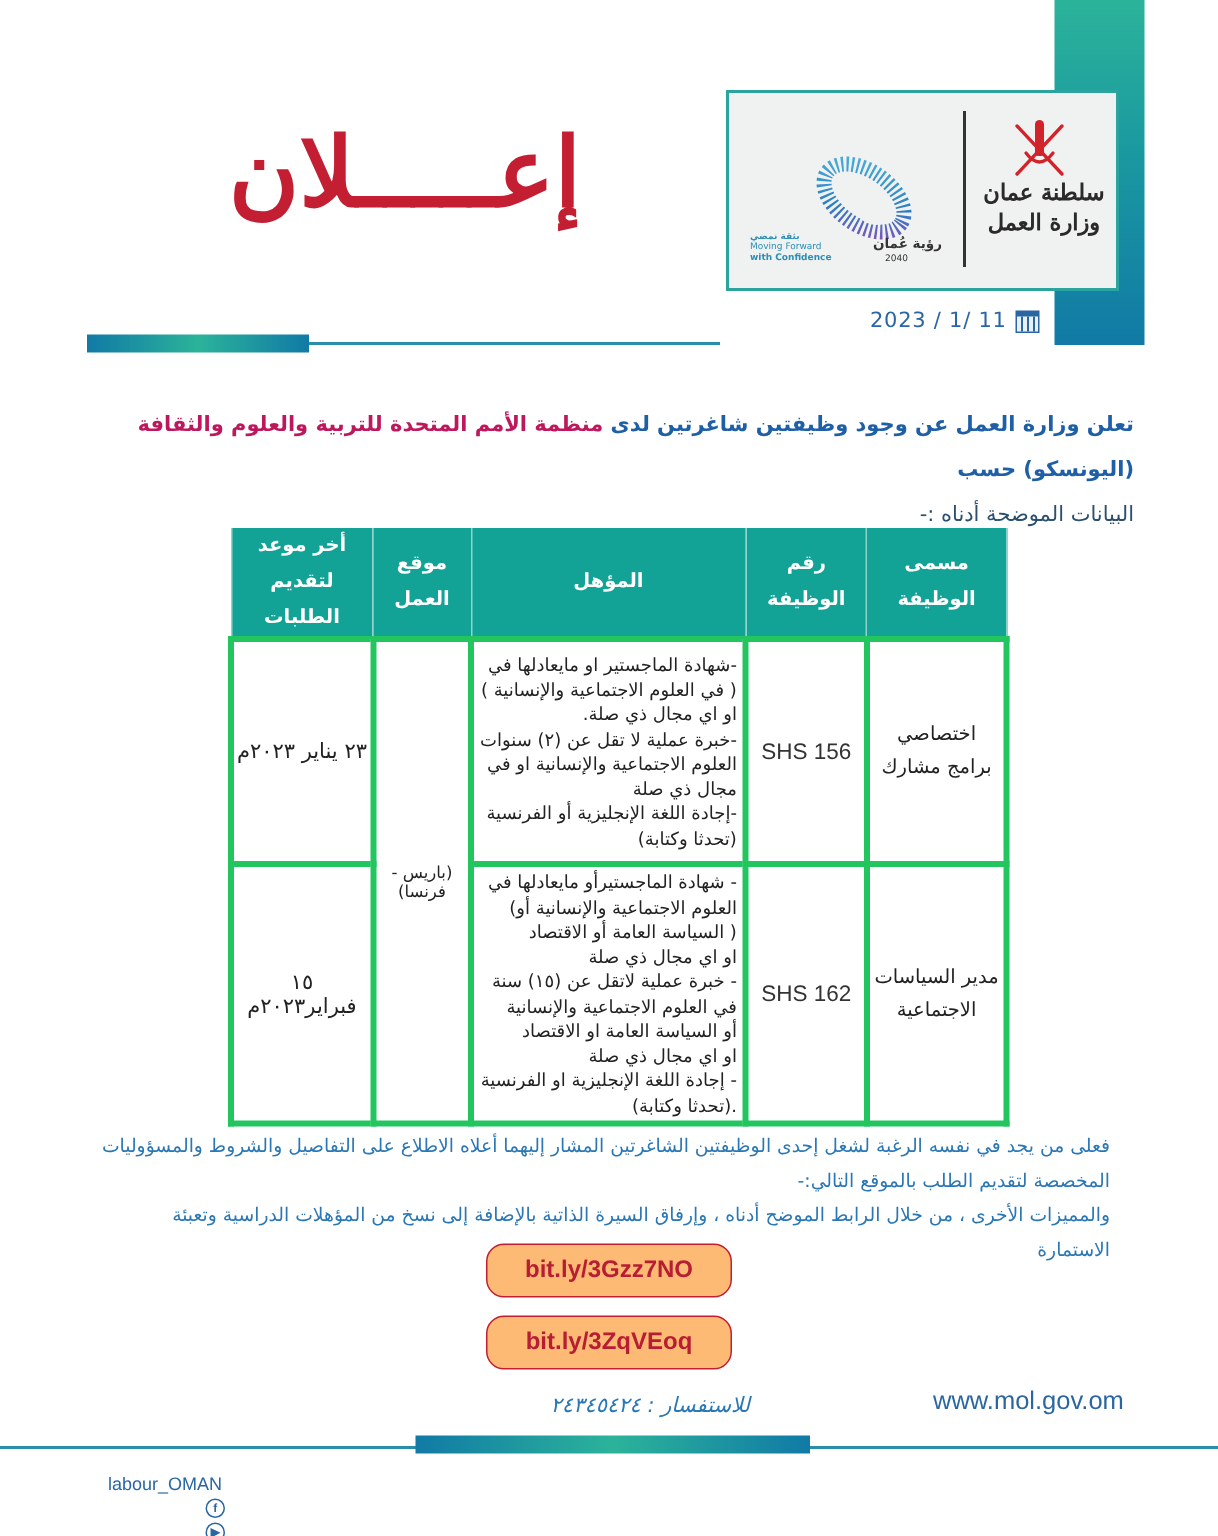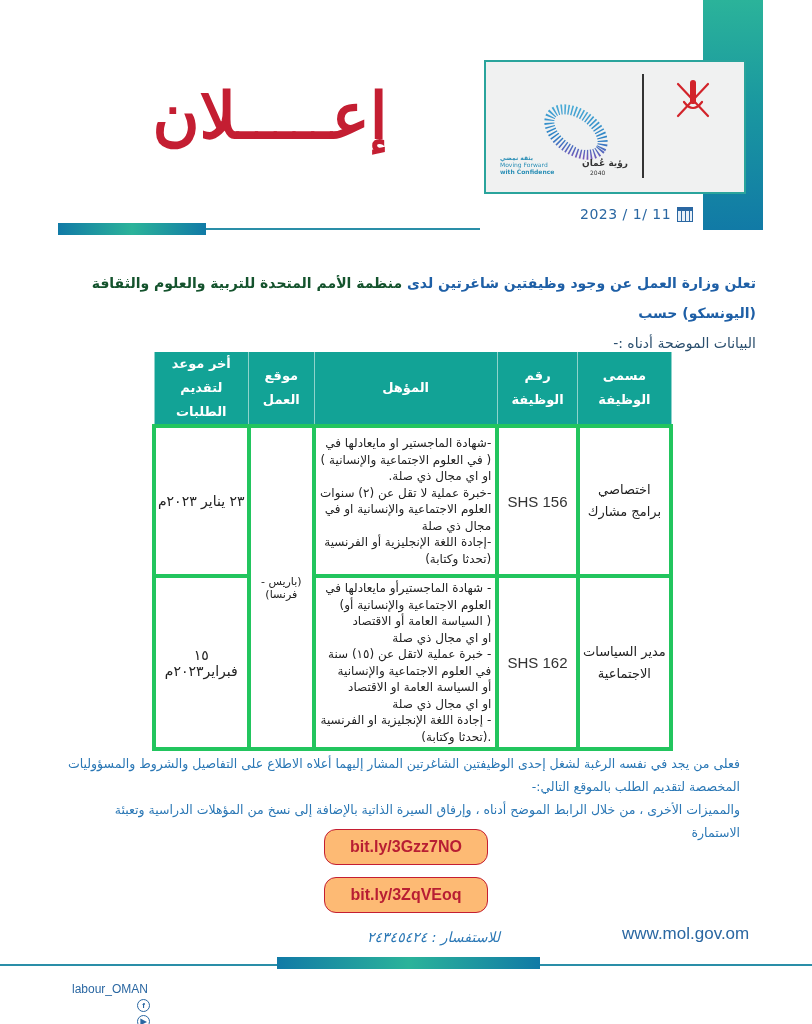--- a/index.html
+++ b/index.html
@@ -34,21 +34,21 @@
 
   
   .rule-thick { position: absolute; left: 58px; top: 223px; width: 148px; height: 12px;
     background: linear-gradient(90deg, #117aa6, #2bb39a 50%, #117aa6); }
   .rule-thin { position: absolute; left: 206px; top: 228px; width: 274px; height: 2px; background: #2a8ea8; }
 
   
   .intro { position: absolute; left: 62px; top: 268px; width: 694px; direction: rtl; text-align: right;
     font-size: 14px; line-height: 30px; font-weight: bold; }
   .intro .blue { color: #1e5fa6; }
-  .intro .red { color: #14532d; }
+  .intro .red { color: #be185d; }
   .intro .dark { color: #2b4f6e; font-weight: normal; }
 
   
   .jobs-table { position: absolute; left: 152px; top: 352px; width: 521px; border-collapse: collapse; direction: rtl; }
   .jobs-table th { background: #12a396; color: #fff; font-weight: bold; font-size: 13px; height: 60px;
     border-left: 1px solid #8fd3cb; border-right: 1px solid #8fd3cb; line-height: 24px; }
   .jobs-table td { border: 4px solid #22c55e; text-align: center; vertical-align: middle; font-size: 12px; color: #222; }
   .col-title { width: 108px; } .col-num { width: 92px; } .col-qual { width: 142px; } .col-loc { width: 77px; } .col-dead { width: 102px; }
   .qual { text-align: right !important; font-size: 9.5px; line-height: 16.5px; padding: 2px 4px; color: #333; }
   .qual div { white-space: nowrap; }
@@ -111,20 +111,24 @@
   <div class="logo-divider"></div>
   <svg class="emblem" viewBox="0 0 42 42">
     <g stroke="#d2232a" stroke-width="2.2" fill="none" stroke-linecap="round">
       <line x1="6" y1="6" x2="36" y2="38"></line>
       <line x1="36" y1="6" x2="6" y2="38"></line>
       <path d="M12 24 Q21 36 30 24"></path>
     </g>
     <rect x="18" y="4" width="6" height="22" rx="2" fill="#d2232a"></rect>
     <circle cx="21" cy="5" r="3" fill="#d2232a"></circle>
   </svg>
+  <div class="ministry-name">
+    <div>سلطنة عمان</div>
+    <div>وزارة العمل</div>
+  </div>
 </div>
 
 <div class="main-title">إعـــــلان</div>
 
 <div class="date-row">
   <span class="date-text">2023 / 1/ 11</span>
   <span class="cal-icon"></span>
 </div>
 
 <div class="rule-thick"></div>

